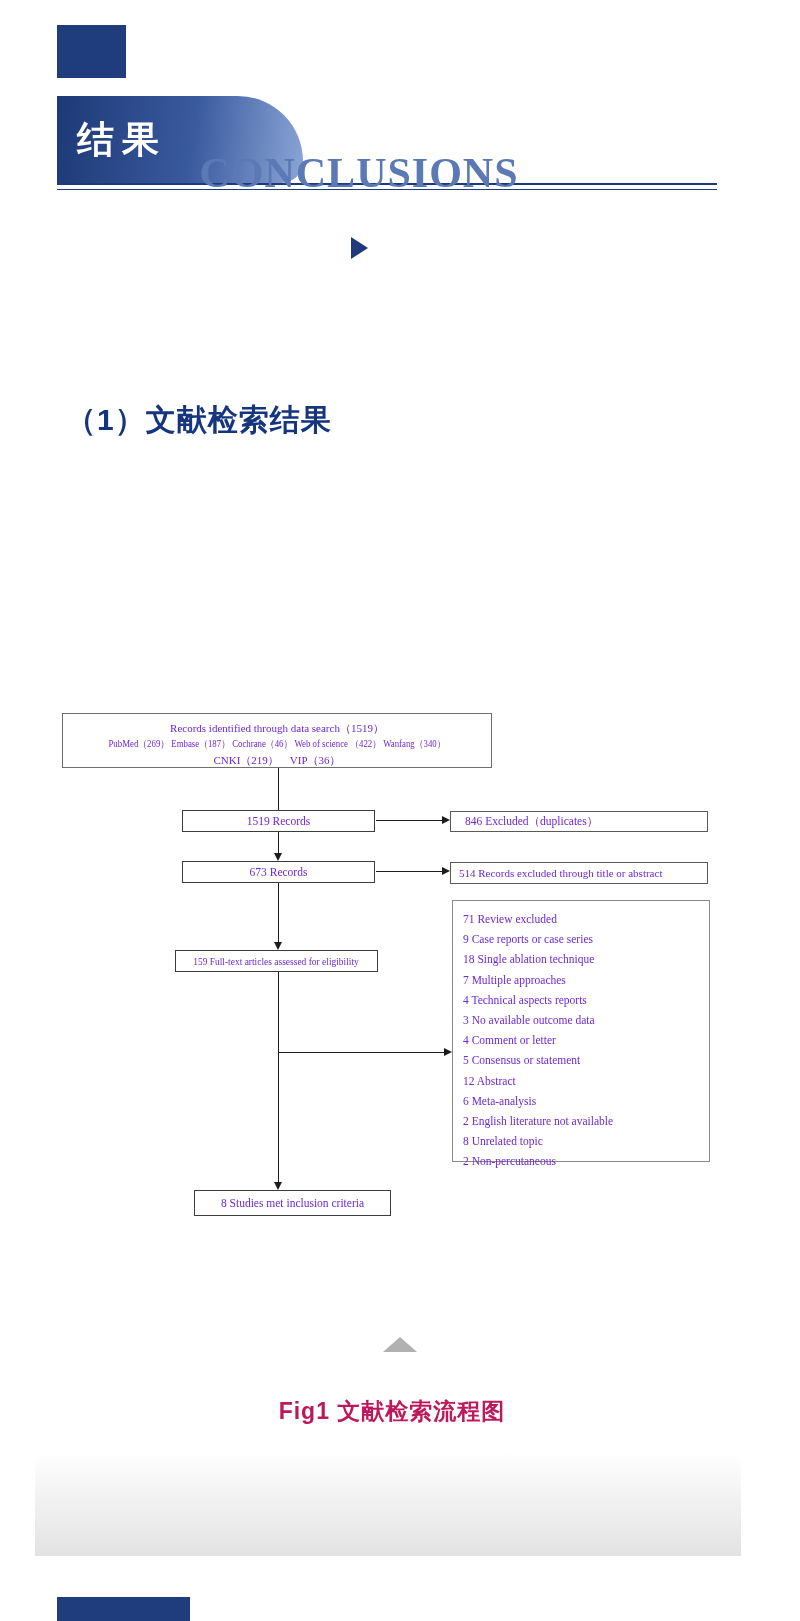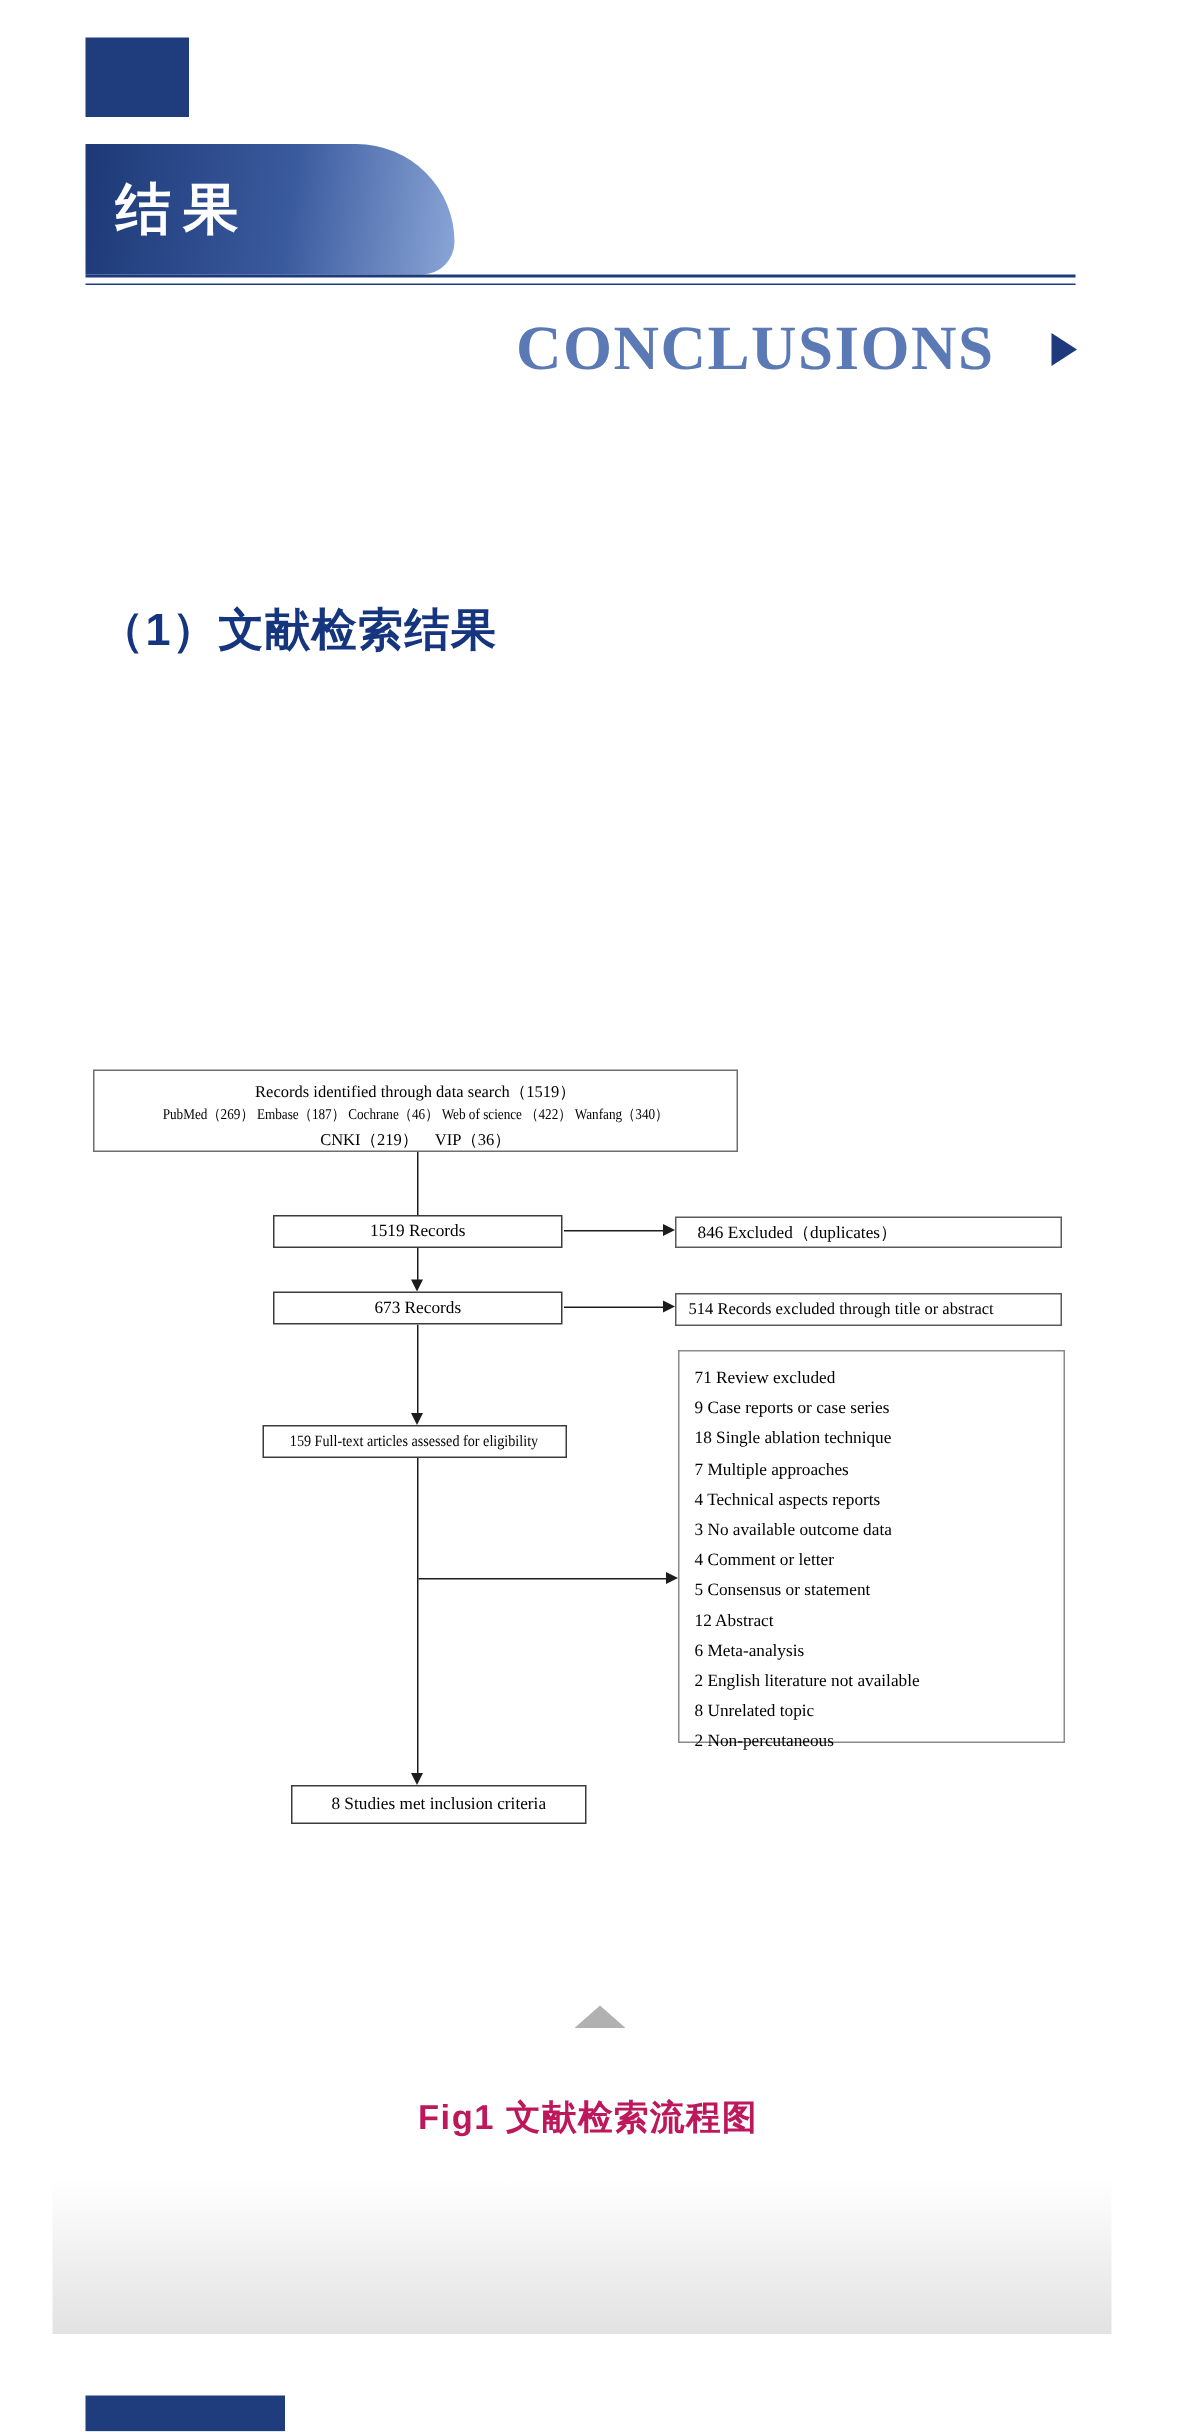--- a/index.html
+++ b/index.html
@@ -21,21 +21,21 @@
     color:#ffffff; font-size:37px; font-weight:700; letter-spacing:8px;
     padding-left:20px; font-family:"Liberation Serif","DejaVu Serif",serif;
   }
   .rule { position:absolute; left:57px; width:660px; background:#1e3a7c; }
   .rule-thick { top:183px; height:2px; }
   .rule-thin  { top:189px; height:1px; }
 
   
   .conclusions-row {
     position:absolute; left:0; top:207px; width:718px; height:52px;
-    display:flex; justify-content:flex-end; align-items:center; gap:38px;
+    display:flex; justify-content:flex-end; align-items:center; gap:38px;flex-direction:column;
   }
   .conclusions-text {
     font-family:"Liberation Serif","DejaVu Serif",serif; font-weight:700;
     font-size:42px; letter-spacing:1px; color:#5b79b5; line-height:52px;
   }
   .play-icon {
     width:0; height:0; border-left:17px solid #1e3a7c;
     border-top:11px solid transparent; border-bottom:11px solid transparent;
   }
 
@@ -47,21 +47,21 @@
   .body-line {
     position:absolute; left:55px; width:720px; font-size:29px; color:#4d4d4d;
     letter-spacing:4px; line-height:40px;
   }
   .body-line.l1 { top:474px; }
   .body-line.l2 { top:541px; }
 
   
   .flowchart {
     position:absolute; left:62px; top:713px; width:652px; height:512px;
-    font-family:"Liberation Serif","DejaVu Serif",serif; color:#000000;
+    font-family:"Liberation Serif","DejaVu Serif",serif; color:#6d28d9;
   }
   .fc-box {
     position:absolute; background:#fff; border:1px solid #3c3c3c;
     font-size:11.5px; display:flex; align-items:center; justify-content:center;
     white-space:nowrap;
   }
   .fc-top {
     left:0; top:0; width:430px; height:55px; border-color:#6e6e6e;
     display:block; text-align:center; padding-top:6px; line-height:16px; font-size:11px;
   }

